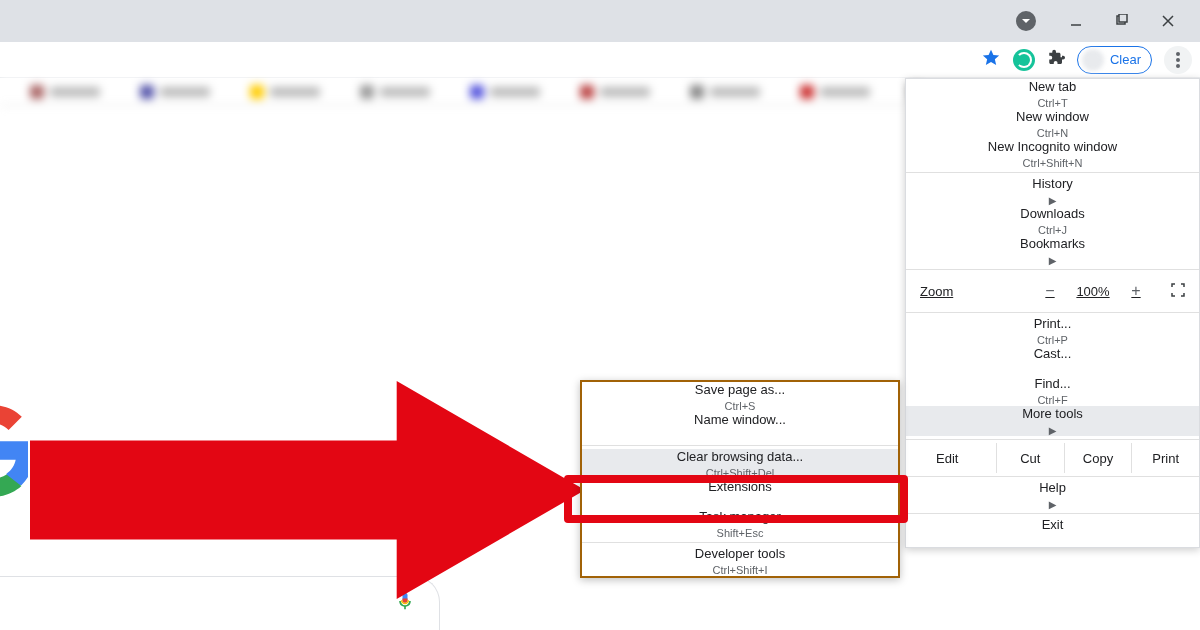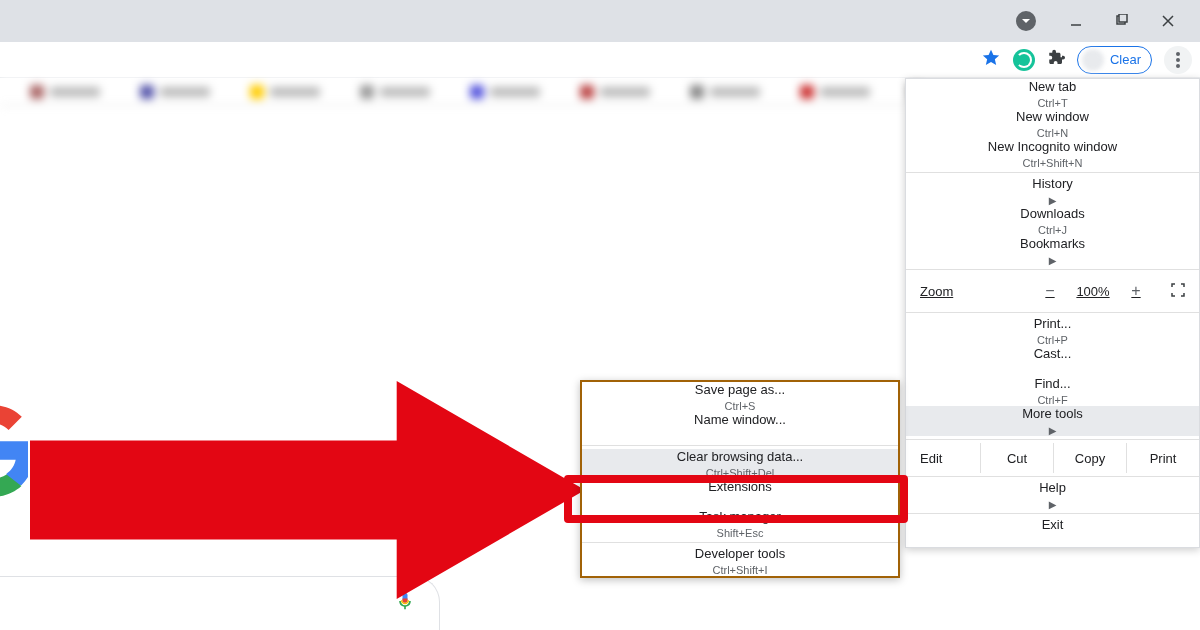--- a/index.html
+++ b/index.html
@@ -117,21 +117,21 @@
   .zoom-row {
     display:flex; align-items:center; height:36px; padding:0 14px; gap:10px;text-decoration:underline;
   }
   .zoom-row .lbl { flex:0 0 60px; }
   .zoom-row .zbtn { width:22px; text-align:center; color:#5f6368; font-size:16px; }
   .zoom-row .zval { width:44px; text-align:center; }
   .zoom-row .fs svg { width:14px; height:14px; }
   .zoom-row .spacer { flex:1; }
 
   .edit-row {
-    display:flex; align-items:stretch; height:30px; padding-left:14px;
+    display:flex; align-items:stretch; height:30px; padding-left:30px;
   }
   .edit-row .lbl { display:flex;align-items:center; width:60px; }
   .edit-row .ebtn {
     flex:1; display:flex;align-items:center;justify-content:center;
     border-left:1px solid #e0e0e0; color:#202124;
   }
 
   
   .sub-menu {
     position:absolute; left:580px; top:380px; width:320px;

